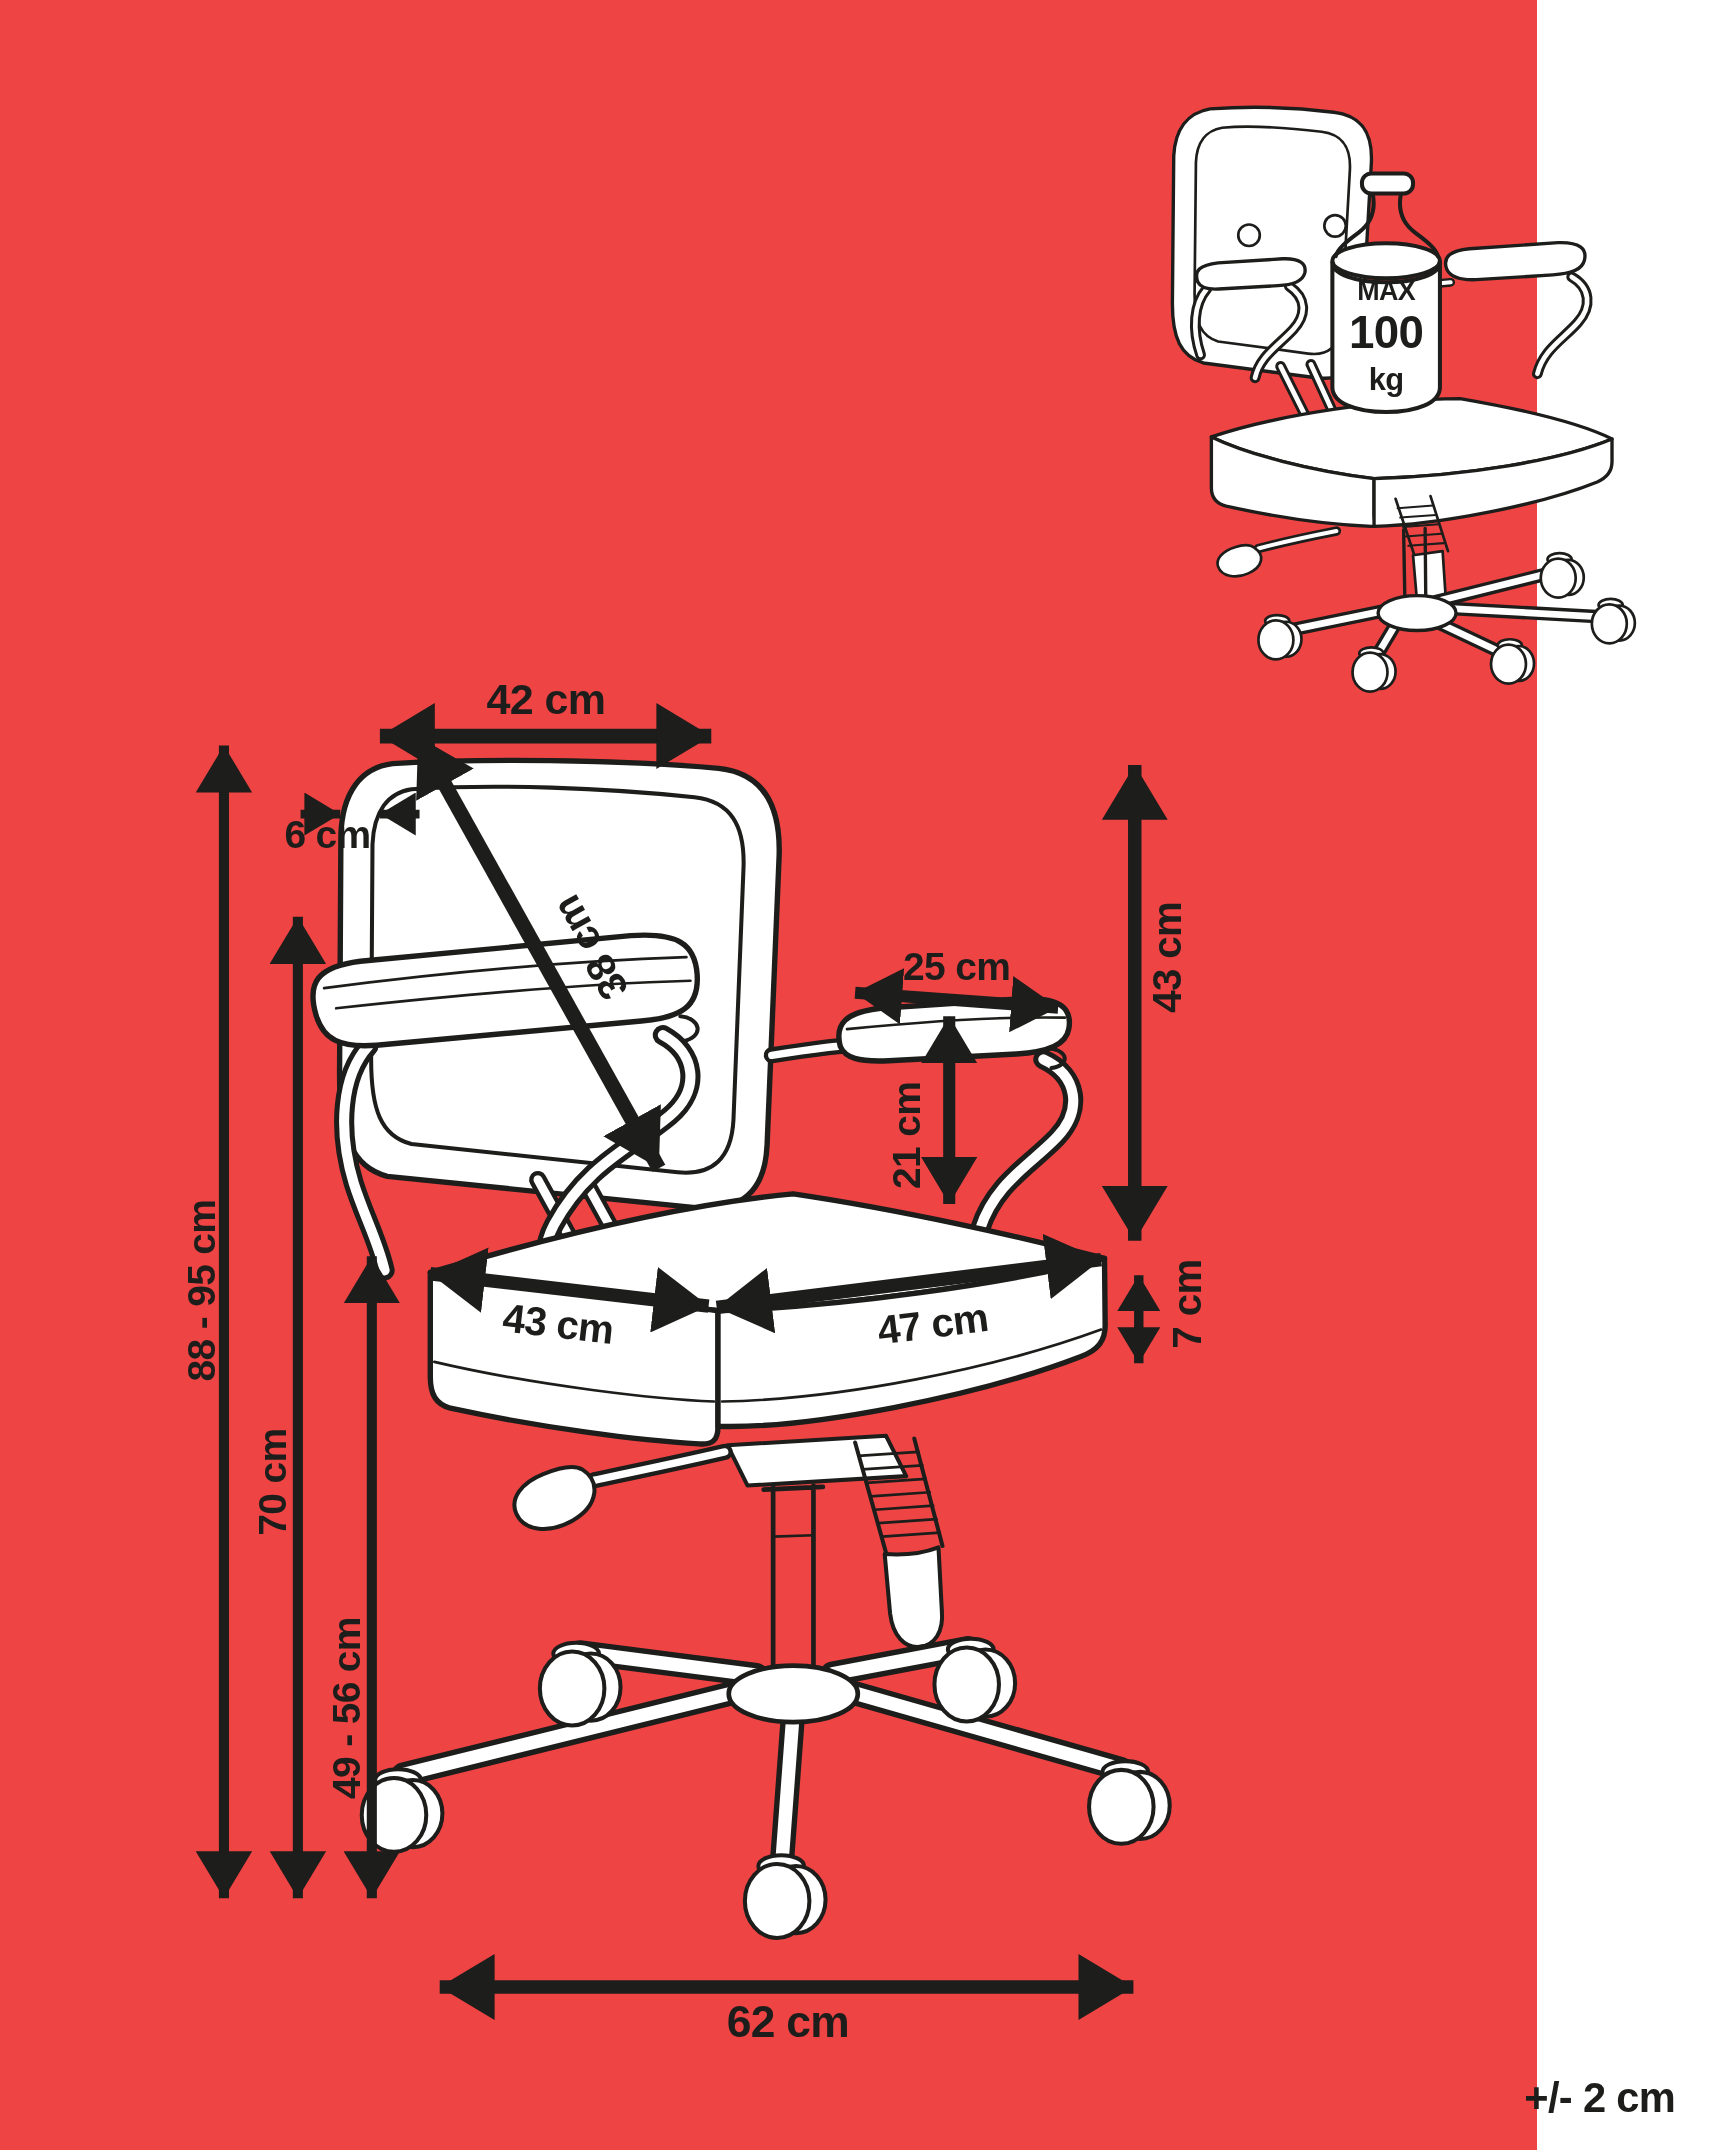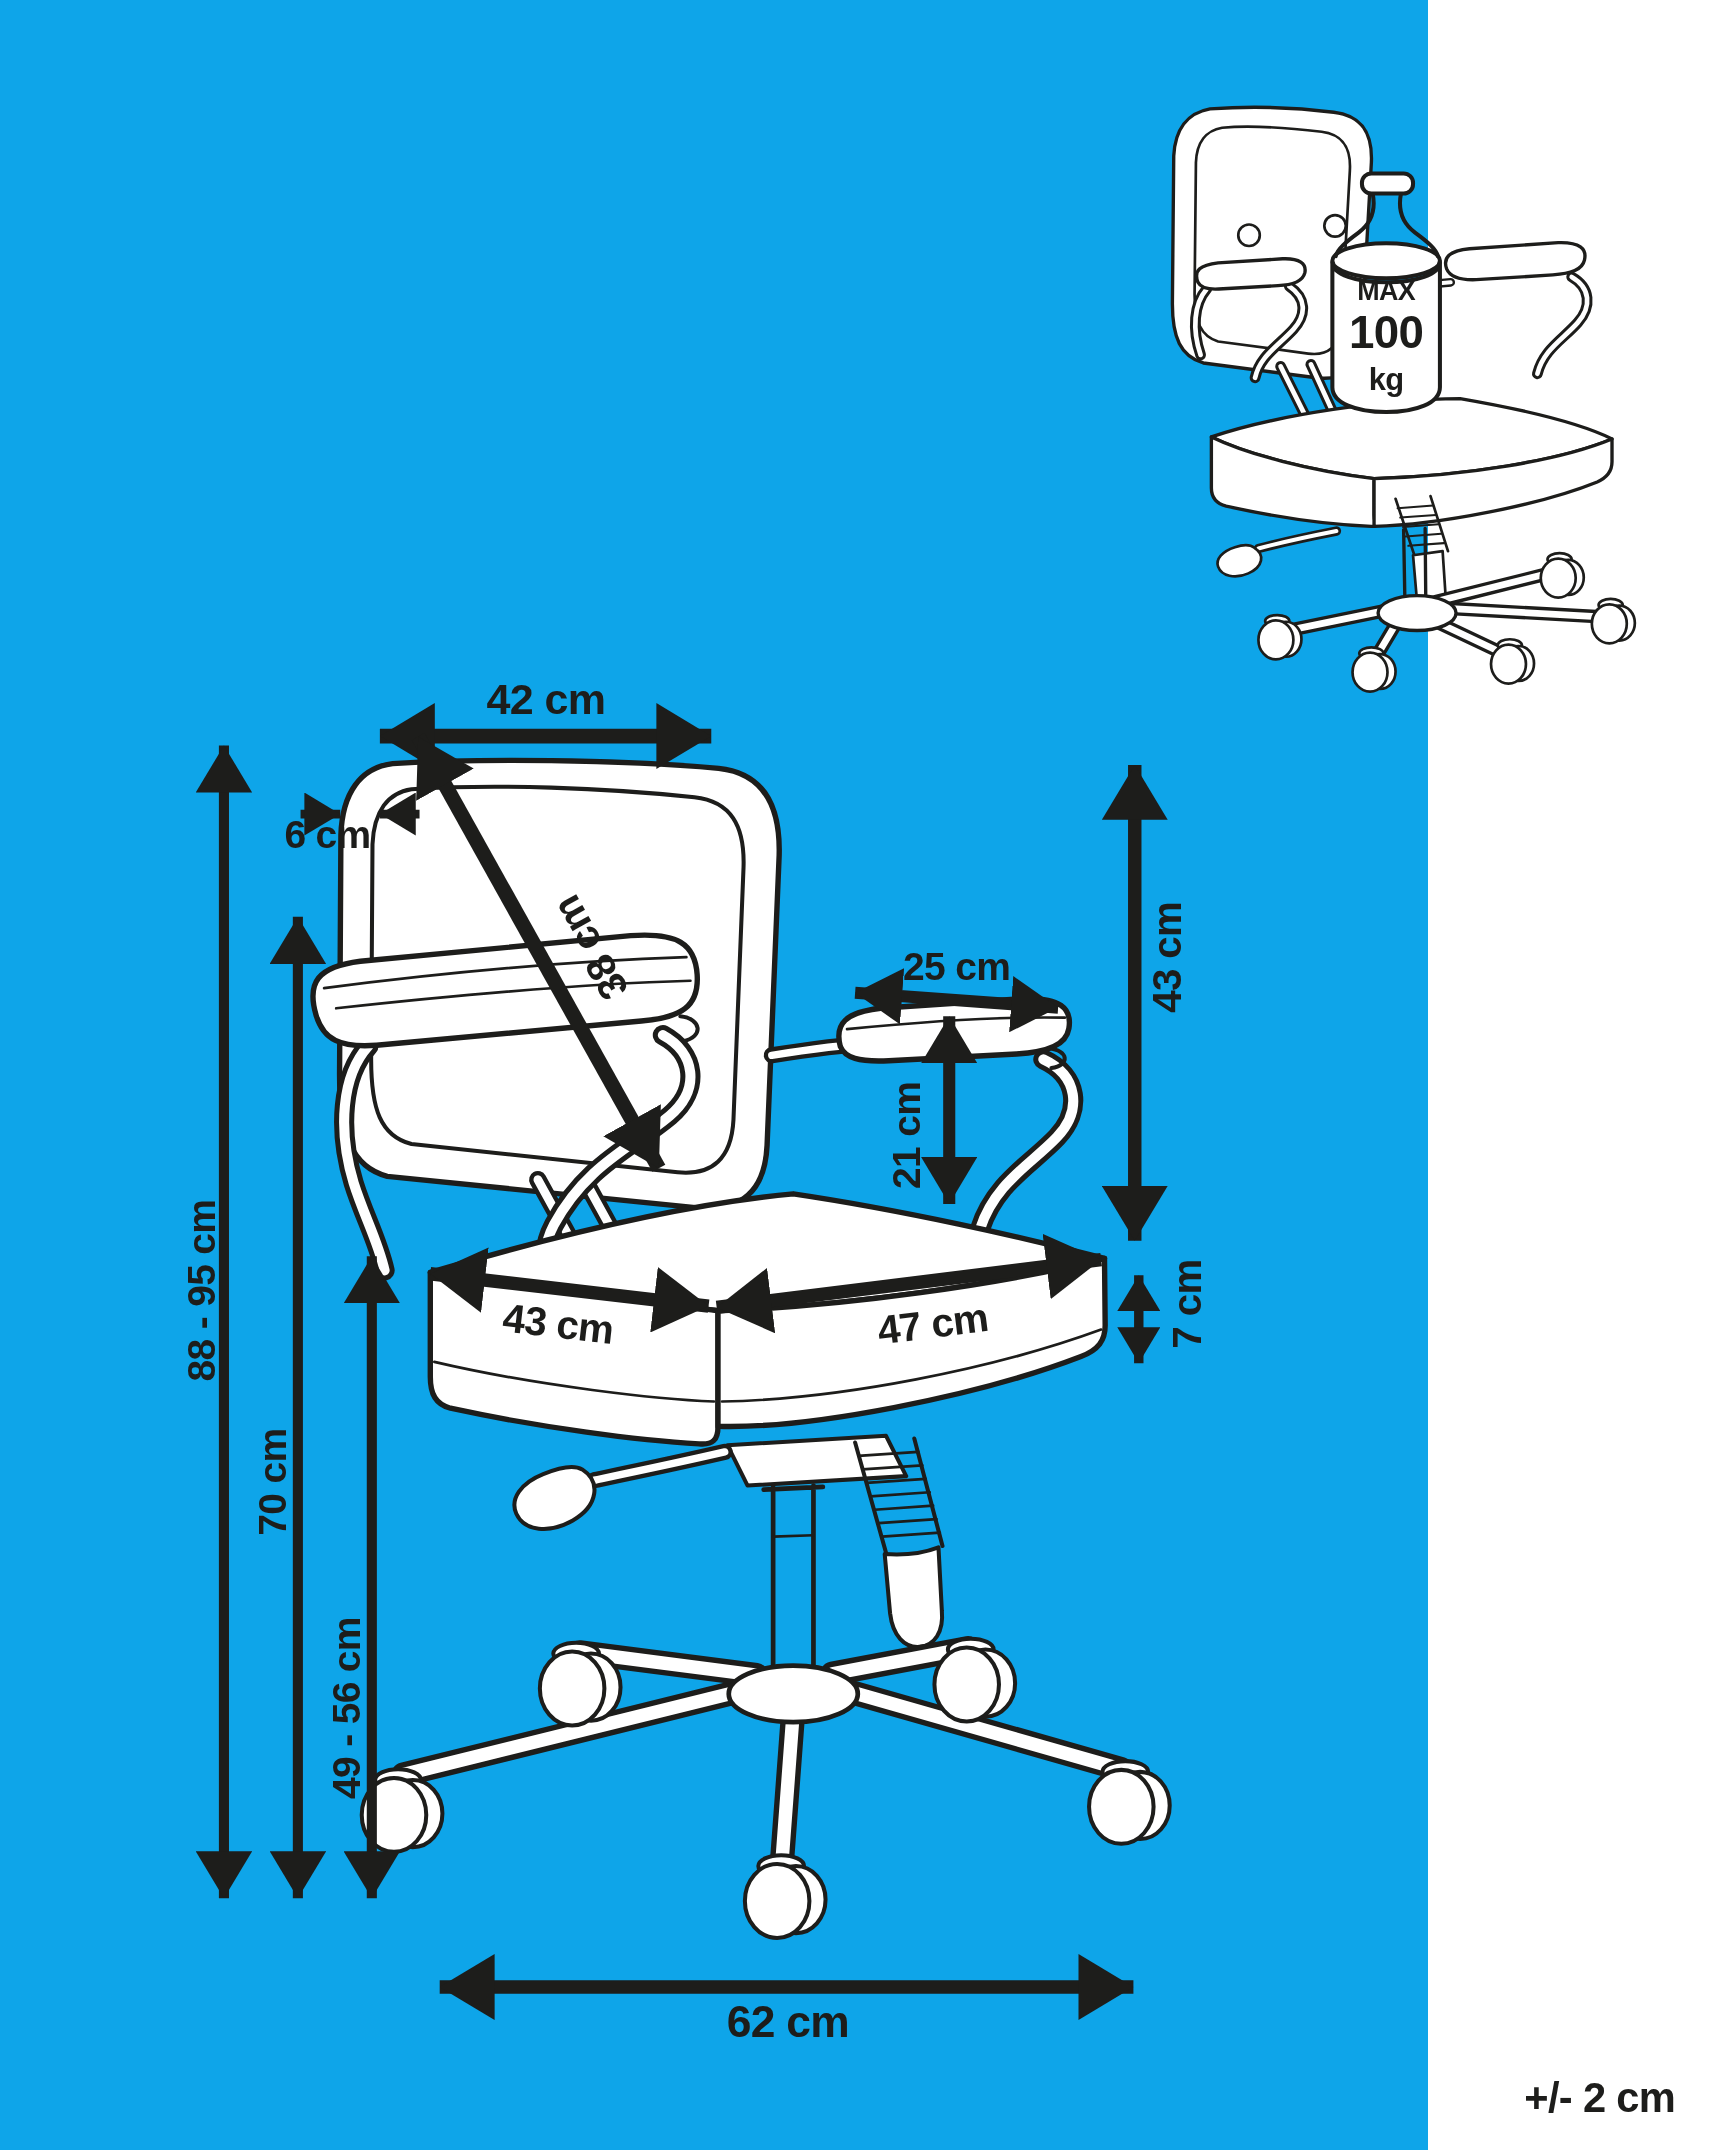--- a/index.html
+++ b/index.html
@@ -1,16 +1,16 @@
 <!DOCTYPE html>
 <html style="font-size:10.8px"><head>
 <meta charset="utf-8">
 <style>
   html,body{margin:0;padding:0;background:#ffffff;}
-  .stage{width:1428px;height:2151px;position:relative;background:#0ea5e9;}
+  .stage{width:1537px;height:2151px;position:relative;background:#ef4444;}
   svg{display:block;}
   .ink{stroke:#1d1d1b;fill:none;stroke-linecap:round;stroke-linejoin:round;}
   .fillw{fill:#ffffff;}
   .filln{fill:none;}
   .tube-o{stroke:#1d1d1b;fill:none;stroke-linecap:round;}
   .tube-i{stroke:#ffffff;fill:none;stroke-linecap:round;}
   .dim{stroke:#1d1d1b;fill:none;}
   .lbl{font-family:"Liberation Sans","DejaVu Sans",sans-serif;font-weight:bold;fill:#1d1d1b;letter-spacing:-1px;}
   .head{fill:#1d1d1b;}
 </style>

